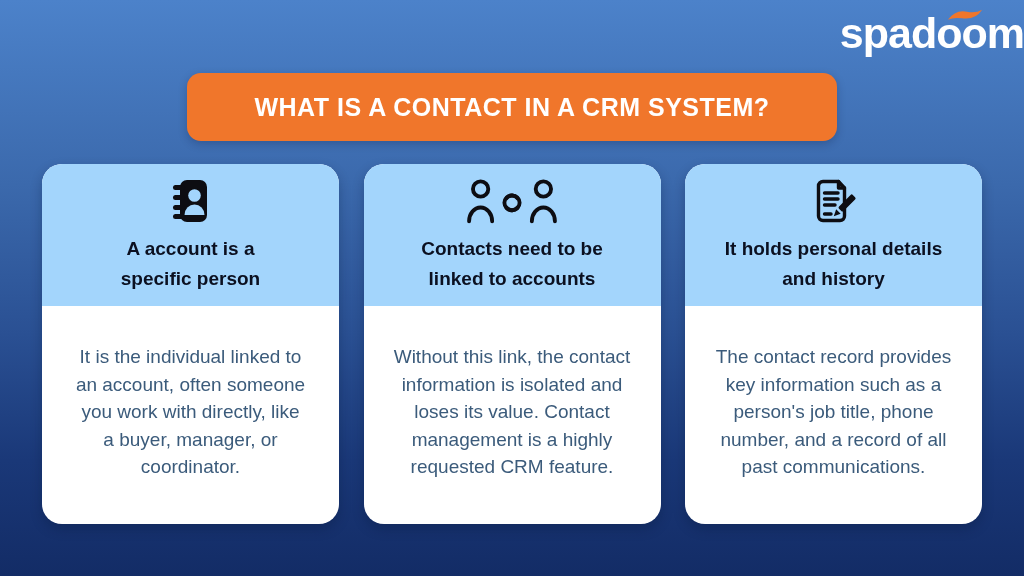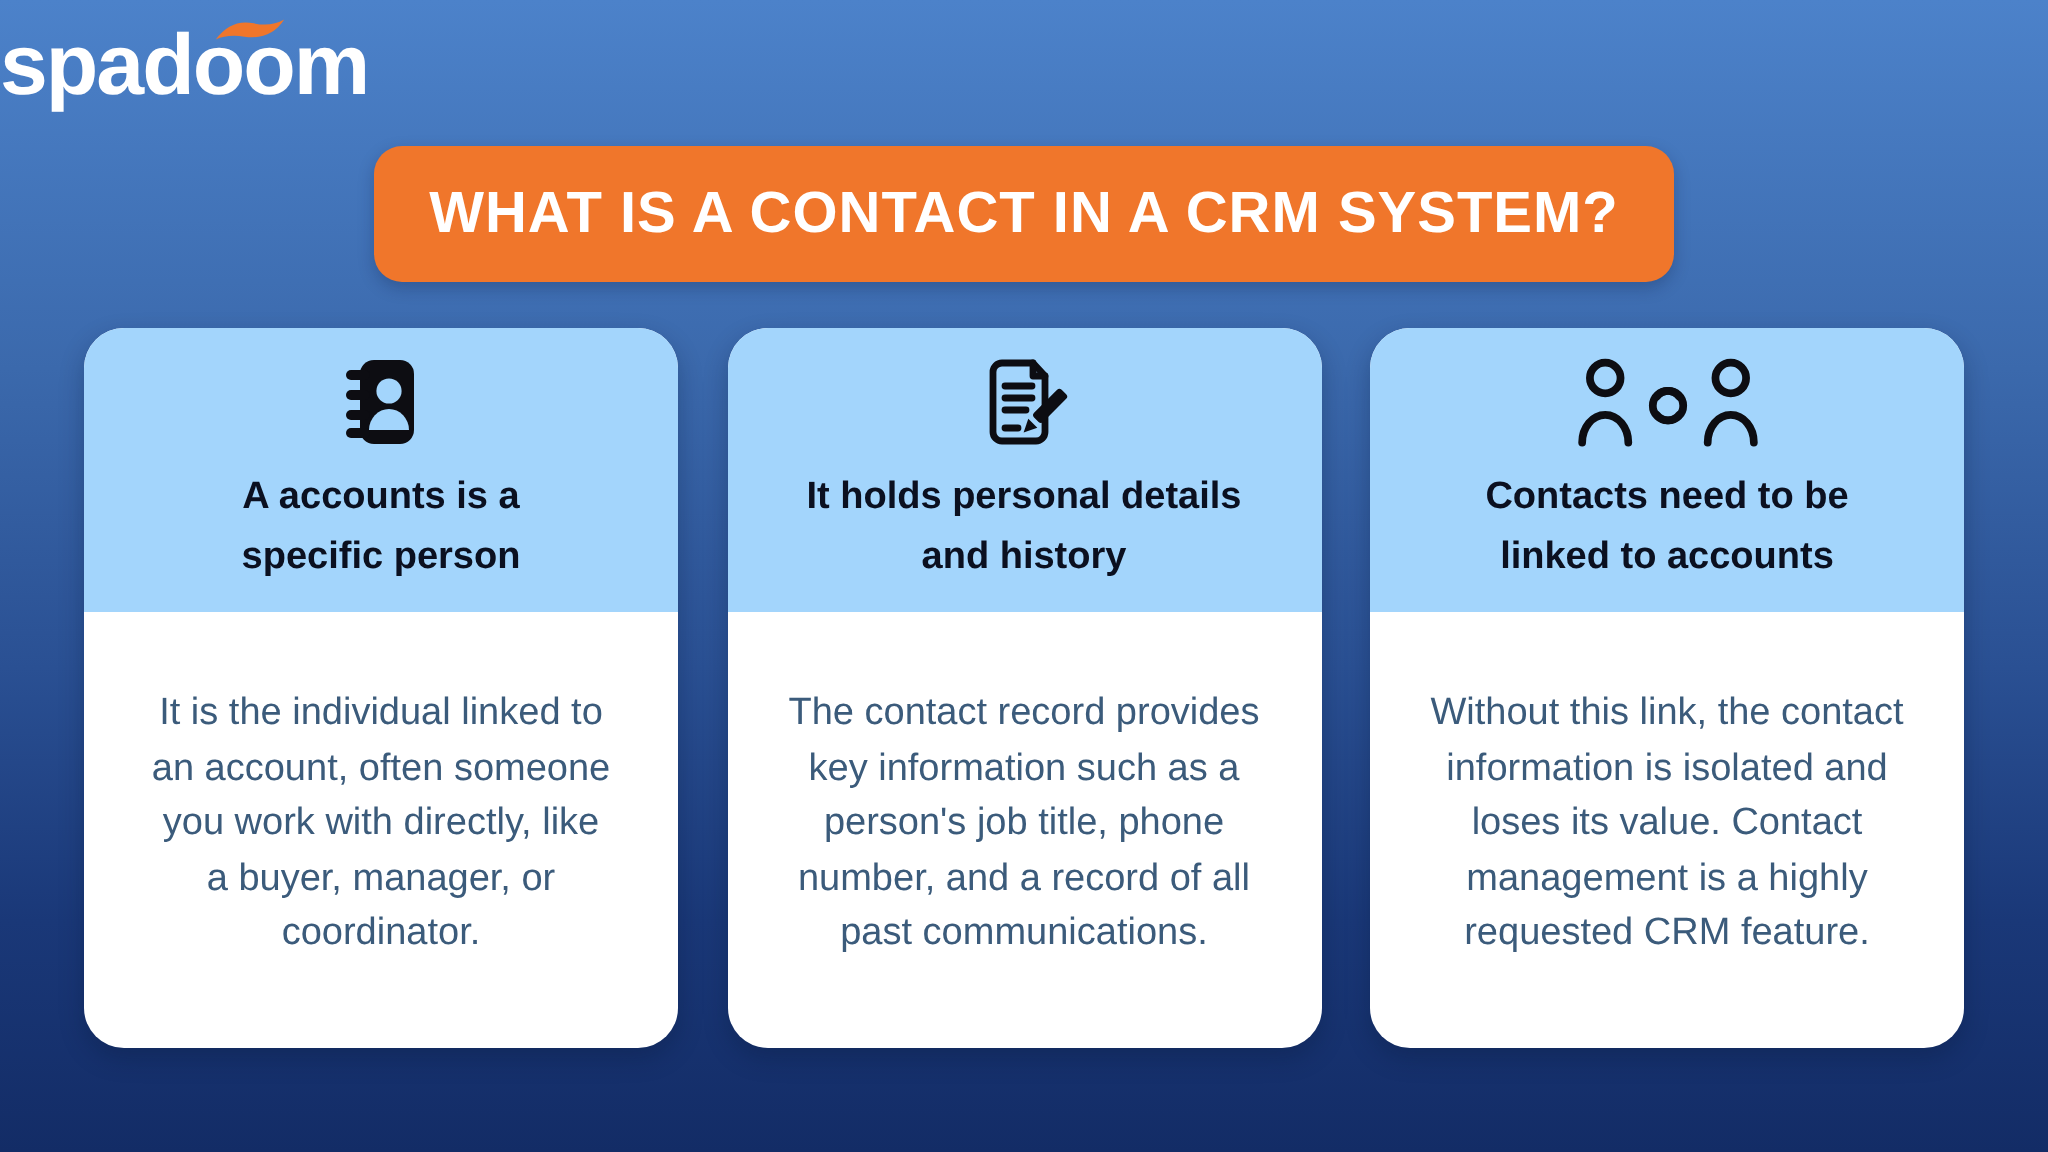--- a/index.html
+++ b/index.html
@@ -8,39 +8,39 @@
     font-family: "Liberation Sans", sans-serif;
     overflow: hidden;
   }
   .stage {
     position: relative; width: 1024px; height: 576px;
     background: linear-gradient(180deg, #4C82CA 0%, #3B69AC 32%, #2A5093 58%, #1A3878 80%, #132C66 100%);
   }
   
   .logo {
     position: absolute; top: 10px; left: 0; right: 0;
-    display: flex; justify-content: flex-start;
+    display: flex; justify-content: flex-end;
   }
   .logo-inner { position: relative; display: inline-block; }
   .logo-text {
     color: #ffffff; font-size: 43px; font-weight: bold;
     letter-spacing: -1px; line-height: 1.1;
   }
   .logo-swoosh {
     position: absolute; top: -2px; right: 40px; width: 38px; height: 14px;
   }
   
   .banner {
     position: absolute; left: 187px; top: 73px; width: 650px; height: 68px;
     background: #F0762B; border-radius: 14px;
     display: flex; align-items: center; justify-content: center;
     box-shadow: 0 3px 8px rgba(10, 25, 60, 0.25);
   }
   .banner-title {
-    color: #ffffff; font-weight: bold; font-size: 29px; letter-spacing: 0.5px;
+    color: #ffffff; font-weight: bold; font-size: 25px; letter-spacing: 0.5px;
   }
   
   .cards {
     position: absolute; left: 42px; top: 164px; width: 940px; height: 360px;
     display: flex; justify-content: space-between;
   }
   .card {
     width: 297px; height: 360px; border-radius: 20px; overflow: hidden;
     background: #ffffff; display: flex; flex-direction: column;
     box-shadow: 0 5px 12px rgba(8, 20, 50, 0.28);
@@ -90,29 +90,53 @@
           <svg width="48" height="48" viewBox="0 0 48 48">
             <rect x="13" y="3" width="27" height="42" rx="7" fill="#0D0D12"></rect>
             <rect x="6" y="8" width="12" height="5" rx="2.5" fill="#0D0D12"></rect>
             <rect x="6" y="18" width="12" height="5" rx="2.5" fill="#0D0D12"></rect>
             <rect x="6" y="28" width="12" height="5" rx="2.5" fill="#0D0D12"></rect>
             <rect x="6" y="37" width="12" height="5" rx="2.5" fill="#0D0D12"></rect>
             <circle cx="27.5" cy="18.5" r="6.3" fill="#A3D5FC"></circle>
             <path d="M17.5 38 a10 10.5 0 0 1 20 0 z" fill="#A3D5FC"></path>
           </svg>
         </div>
-        <div class="card-title">A accounts is a
+        <div class="card-title">A account is a
 specific person</div>
       </div>
       <div class="card-body">
         <div class="card-text">It is the individual linked to
 an account, often someone
 you work with directly, like
 a buyer, manager, or
 coordinator.</div>
+      </div>
+    </div>
+
+    <div class="card">
+      <div class="card-header">
+        <div class="card-icon">
+          <svg width="94" height="48" viewBox="0 0 100 52" fill="none" stroke="#0D0D12" stroke-width="4.2" stroke-linecap="round">
+            <circle cx="16" cy="13" r="8.3"></circle>
+            <path d="M3.5 48 a12.5 15 0 0 1 25 0"></path>
+            <circle cx="84" cy="13" r="8.3"></circle>
+            <path d="M71.5 48 a12.5 15 0 0 1 25 0"></path>
+            <path d="M44 23 A8 8 0 1 1 44 33"></path>
+            <path d="M56 23 A8 8 0 1 0 56 33"></path>
+          </svg>
+        </div>
+        <div class="card-title">Contacts need to be
+linked to accounts</div>
+      </div>
+      <div class="card-body">
+        <div class="card-text">Without this link, the contact
+information is isolated and
+loses its value. Contact
+management is a highly
+requested CRM feature.</div>
       </div>
     </div>
 
     <div class="card">
       <div class="card-header">
         <div class="card-icon">
           <svg width="48" height="48" viewBox="0 0 48 48" fill="none" stroke="#0D0D12" stroke-width="3.4" stroke-linecap="round" stroke-linejoin="round">
             <path d="M28.5 4.5 H13 a4.5 4.5 0 0 0 -4.5 4.5 v30 a4.5 4.5 0 0 0 4.5 4.5 h17 a4.5 4.5 0 0 0 4.5 -4.5 V11 z"></path>
             <path d="M28.5 4.5 V11 h6"></path>
             <line x1="14.5" y1="16" x2="28" y2="16"></line>
@@ -130,38 +154,14 @@
       </div>
       <div class="card-body">
         <div class="card-text">The contact record provides
 key information such as a
 person's job title, phone
 number, and a record of all
 past communications.</div>
       </div>
     </div>
 
-    <div class="card">
-      <div class="card-header">
-        <div class="card-icon">
-          <svg width="94" height="48" viewBox="0 0 100 52" fill="none" stroke="#0D0D12" stroke-width="4.2" stroke-linecap="round">
-            <circle cx="16" cy="13" r="8.3"></circle>
-            <path d="M3.5 48 a12.5 15 0 0 1 25 0"></path>
-            <circle cx="84" cy="13" r="8.3"></circle>
-            <path d="M71.5 48 a12.5 15 0 0 1 25 0"></path>
-            <path d="M44 23 A8 8 0 1 1 44 33"></path>
-            <path d="M56 23 A8 8 0 1 0 56 33"></path>
-          </svg>
-        </div>
-        <div class="card-title">Contacts need to be
-linked to accounts</div>
-      </div>
-      <div class="card-body">
-        <div class="card-text">Without this link, the contact
-information is isolated and
-loses its value. Contact
-management is a highly
-requested CRM feature.</div>
-      </div>
-    </div>
-
   </div>
 </div>
 
 </body></html>

